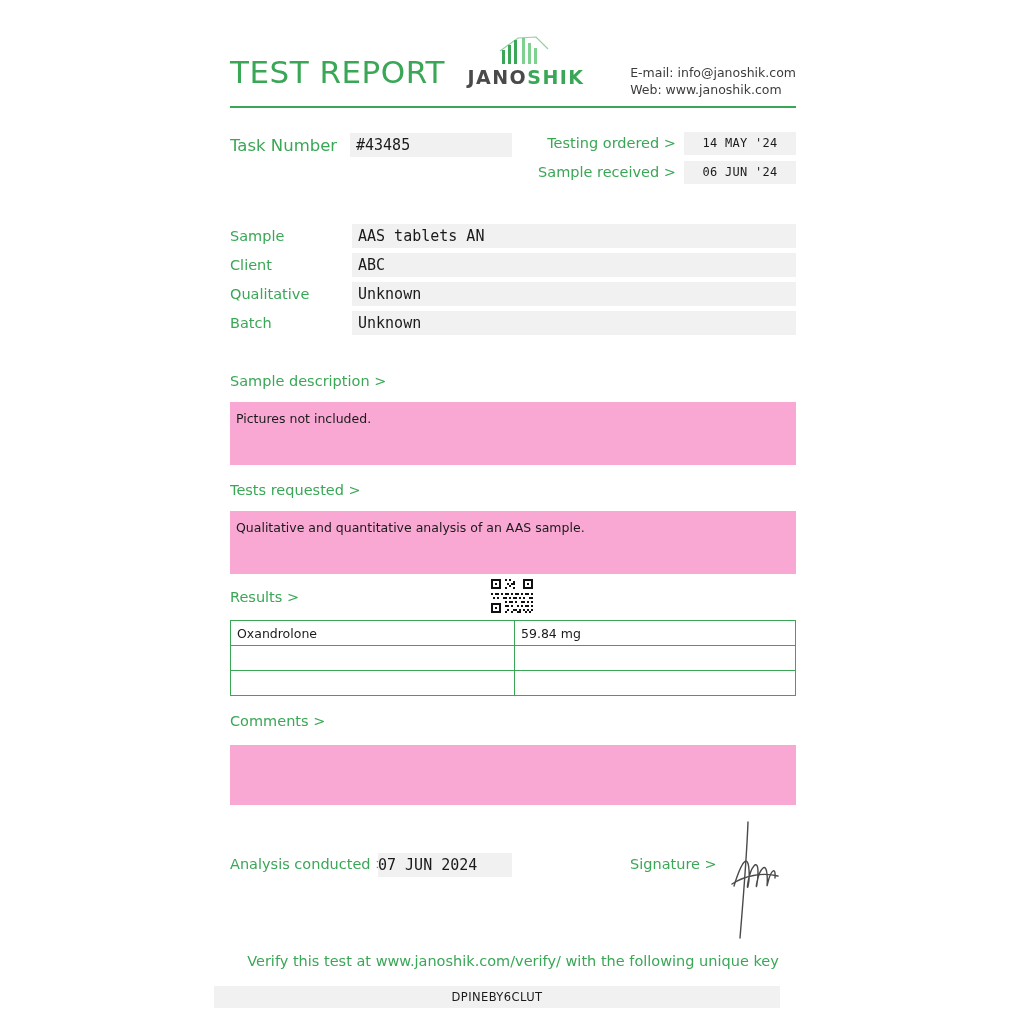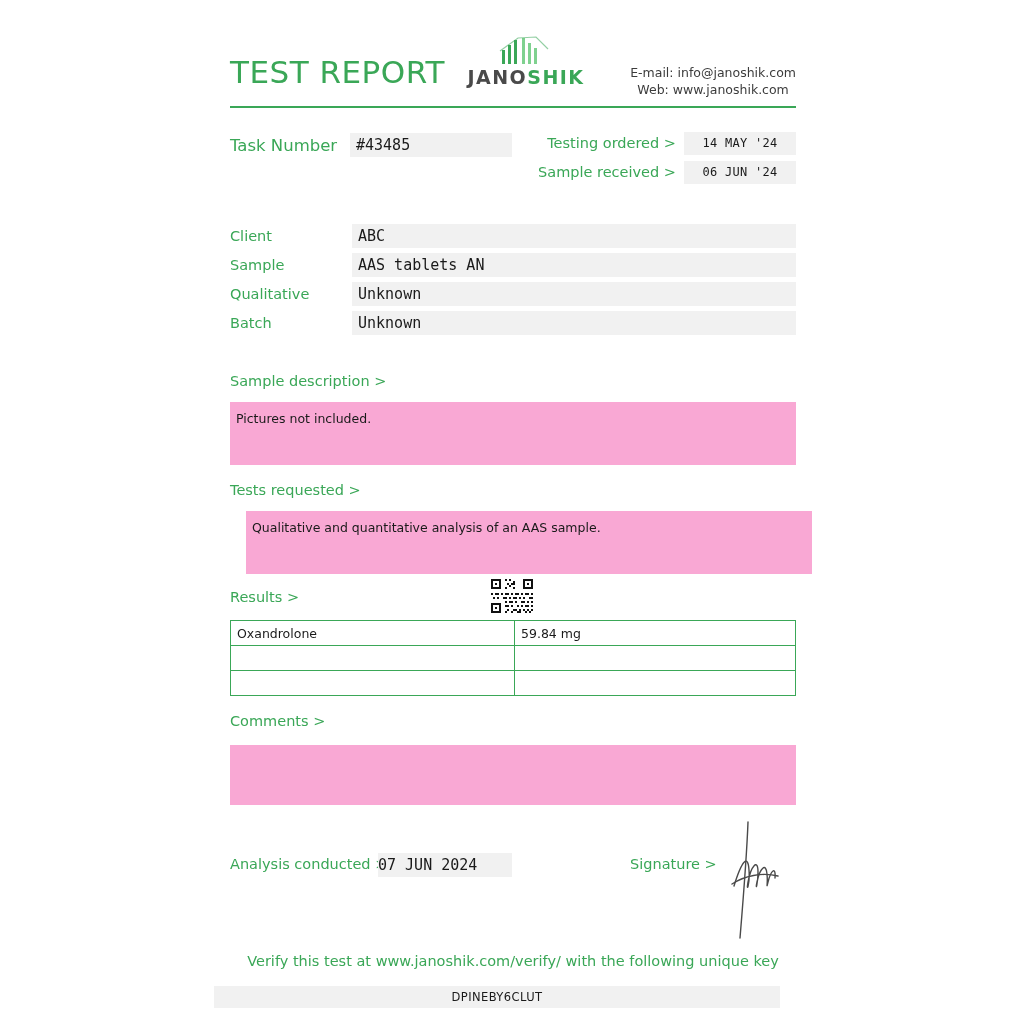--- a/index.html
+++ b/index.html
@@ -55,21 +55,21 @@
     font-size: 19px;
     letter-spacing: 1.5px;
     font-weight: bold;
     color: #4a4a4a;
   }
   .logo-word .grn { color: #3aa757; }
   .contact {
     position: absolute;
     right: 0;
     top: 28px;
-    text-align: center;
+    text-align: left;
     font-size: 12.5px;
     color: #3c3c3c;
     line-height: 17px;
   }
   .header-rule {
     position: absolute;
     left: 230px;
     top: 106px;
     width: 566px;
     height: 2px;
@@ -306,44 +306,44 @@
       <div class="date-value">14 MAY '24</div>
     </div>
     <div class="date-row">
       <div class="date-label">Sample received &gt;</div>
       <div class="date-value">06 JUN '24</div>
     </div>
   </div>
 
   <div class="fields">
     <div class="field-row">
+      <div class="field-label">Sample</div>
+      <div class="field-value">AAS tablets AN</div>
+    </div>
+    <div class="field-row">
       <div class="field-label">Client</div>
       <div class="field-value">ABC</div>
-    </div>
-    <div class="field-row">
-      <div class="field-label">Sample</div>
-      <div class="field-value">AAS tablets AN</div>
     </div>
     <div class="field-row">
       <div class="field-label">Qualitative</div>
       <div class="field-value">Unknown</div>
     </div>
     <div class="field-row">
       <div class="field-label">Batch</div>
       <div class="field-value">Unknown</div>
     </div>
   </div>
 
   <div class="section-title" style="left:230px; top:373px;">Sample description &gt;</div>
   <div class="section-box" style="left:230px; top:402px; width:566px; height:63px;">
     <div class="box-text">Pictures not included.</div>
   </div>
 
   <div class="section-title" style="left:230px; top:482px;">Tests requested &gt;</div>
-  <div class="section-box" style="left:246px; top:511px; width:566px; height:63px;">
+  <div class="section-box" style="left:230px; top:511px; width:566px; height:63px;">
     <div class="box-text">Qualitative and quantitative analysis of an AAS sample.</div>
   </div>
 
   <div class="section-title" style="left:230px; top:589px;">Results &gt;</div>
 
   <div class="qr">
     <svg width="46" height="38" viewBox="0 0 23 19" xmlns="http://www.w3.org/2000/svg" shape-rendering="crispEdges">
       <rect width="23" height="19" fill="#ffffff"></rect>
       <g fill="#111111">
         <rect x="1" y="1" width="5" height="5"></rect>

